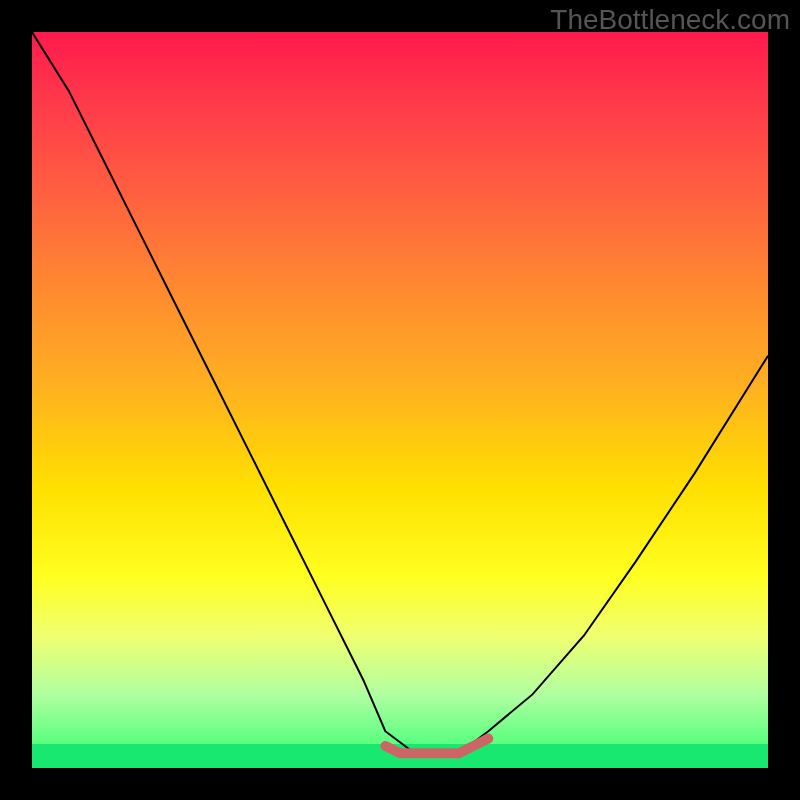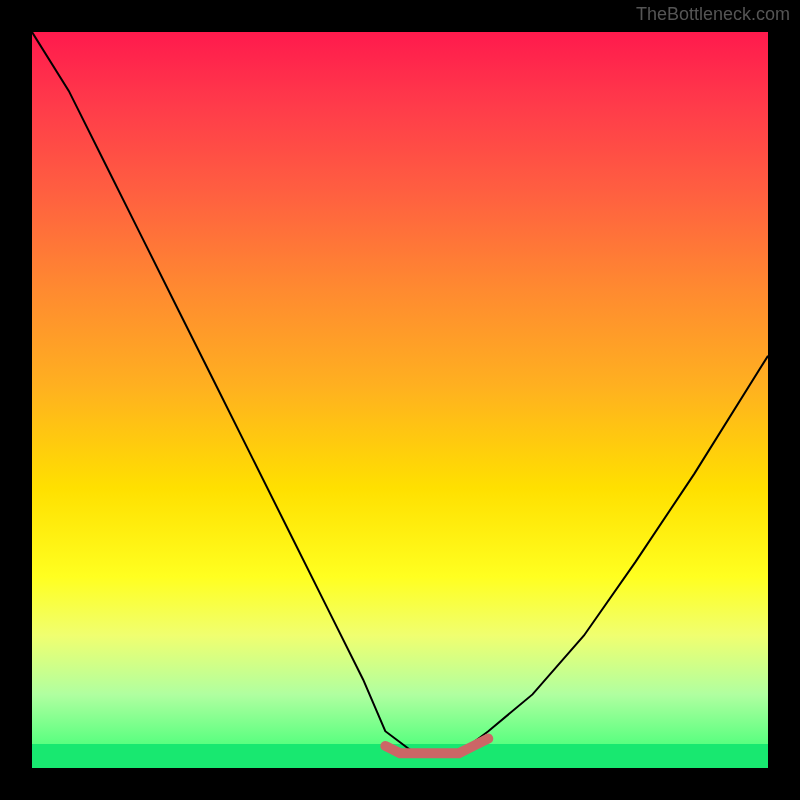--- a/index.html
+++ b/index.html
@@ -9,21 +9,21 @@
     height: 800px;
     background: #000;
     position: relative;
     font-family: Arial, sans-serif;
   }
   .watermark {
     position: absolute;
     top: 4px;
     right: 10px;
     color: #555;
-    font-size: 18px;
+    font-size: 28px;
     z-index: 10;
     margin-left: 32px;
   }
   .plot-area {
     position: absolute;
     left: 32px;
     top: 32px;
     width: 736px;
     height: 736px;
     overflow: hidden;

